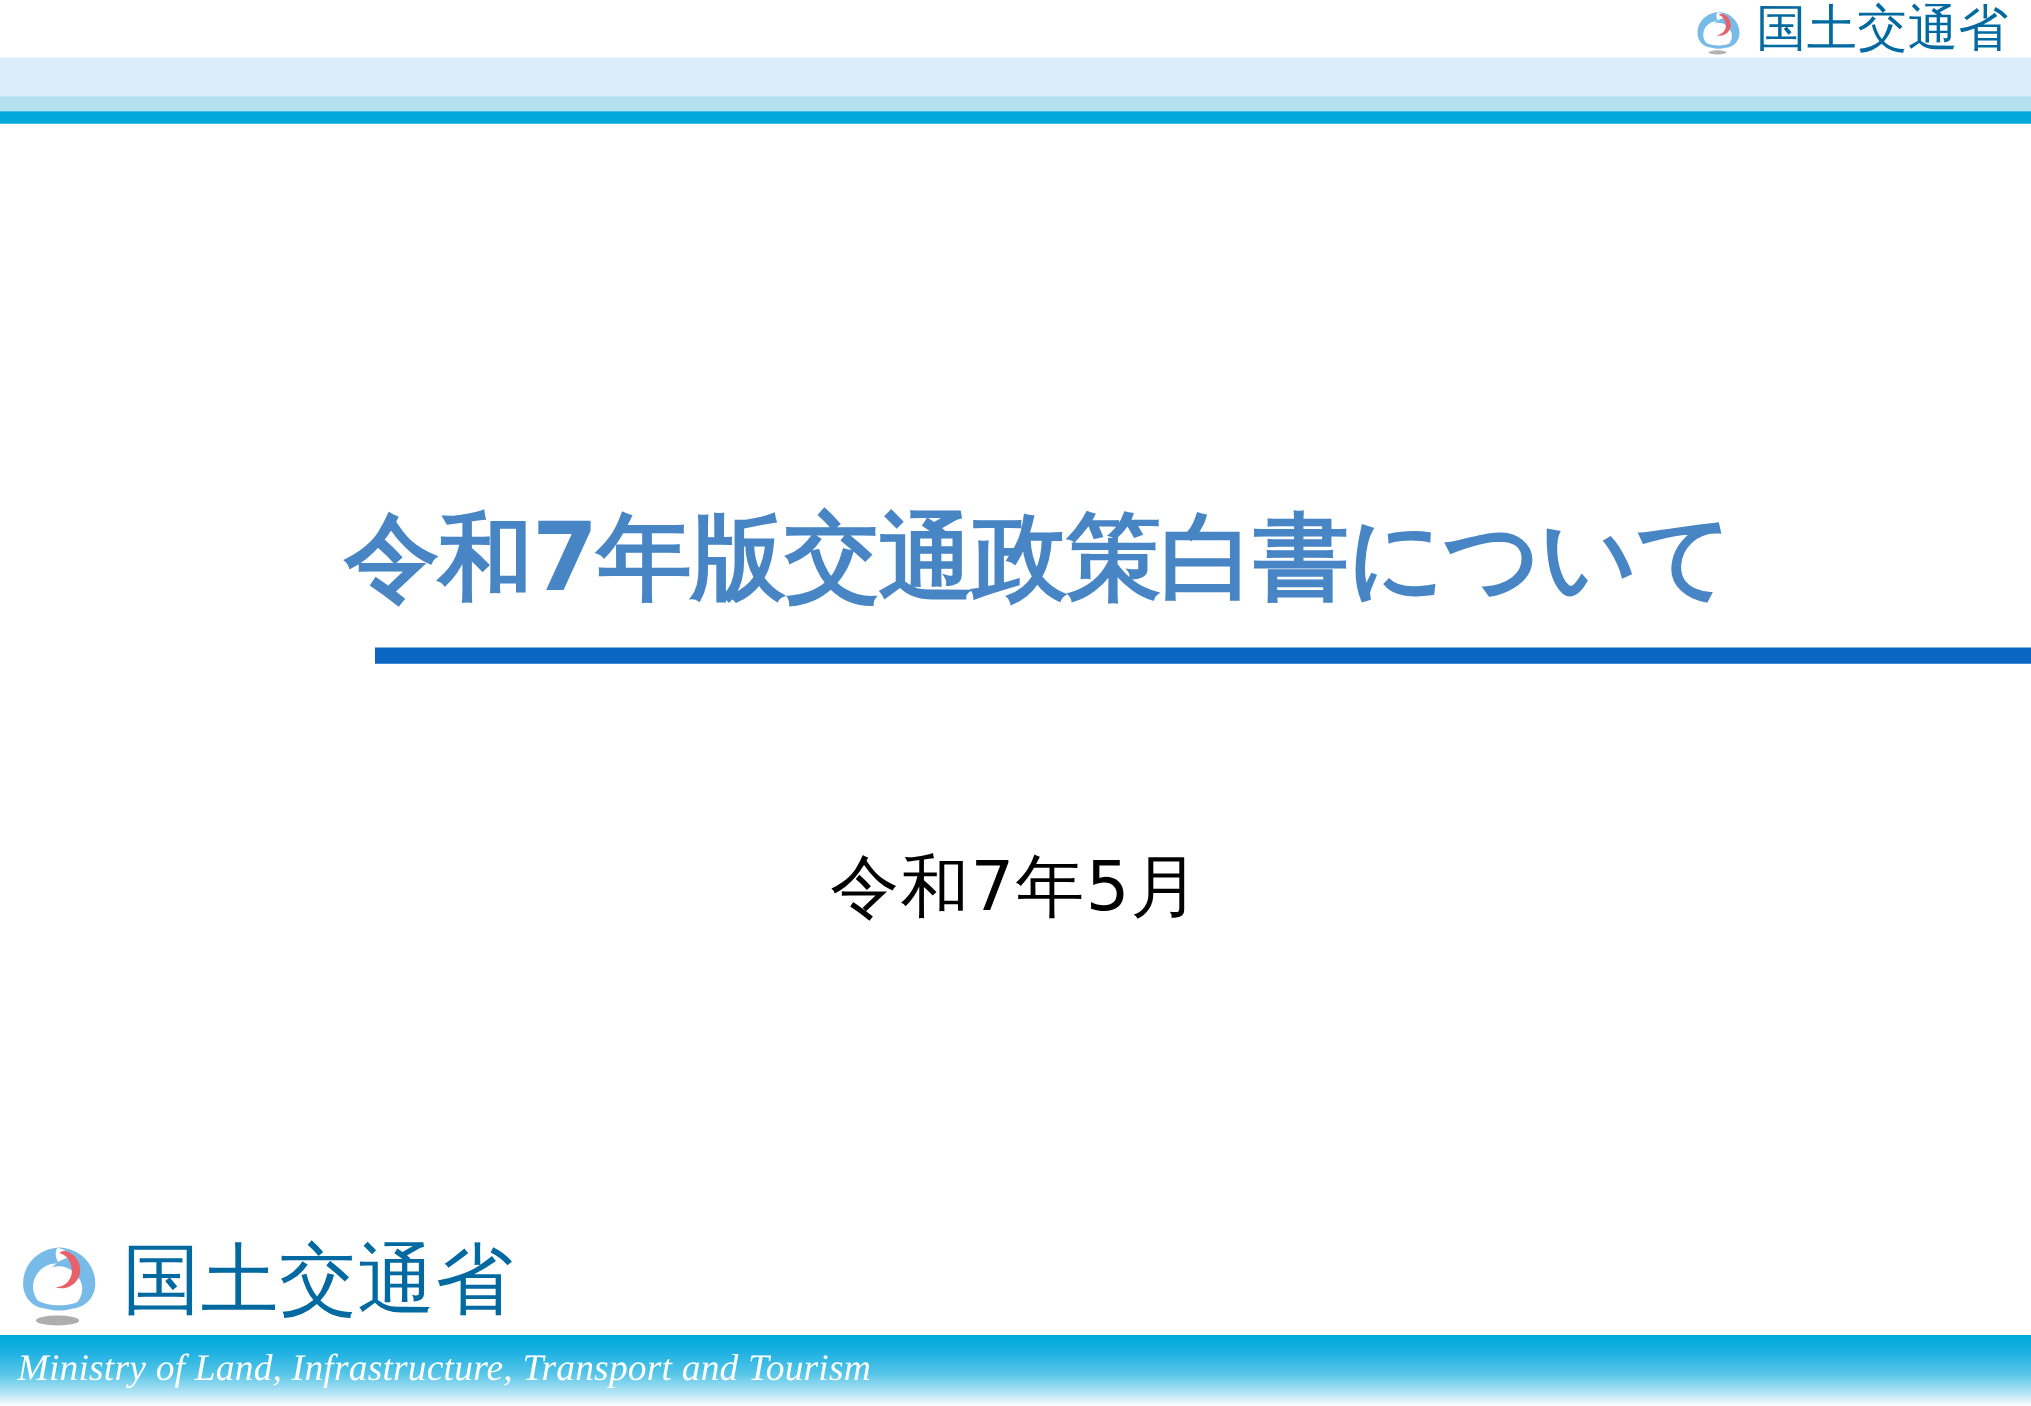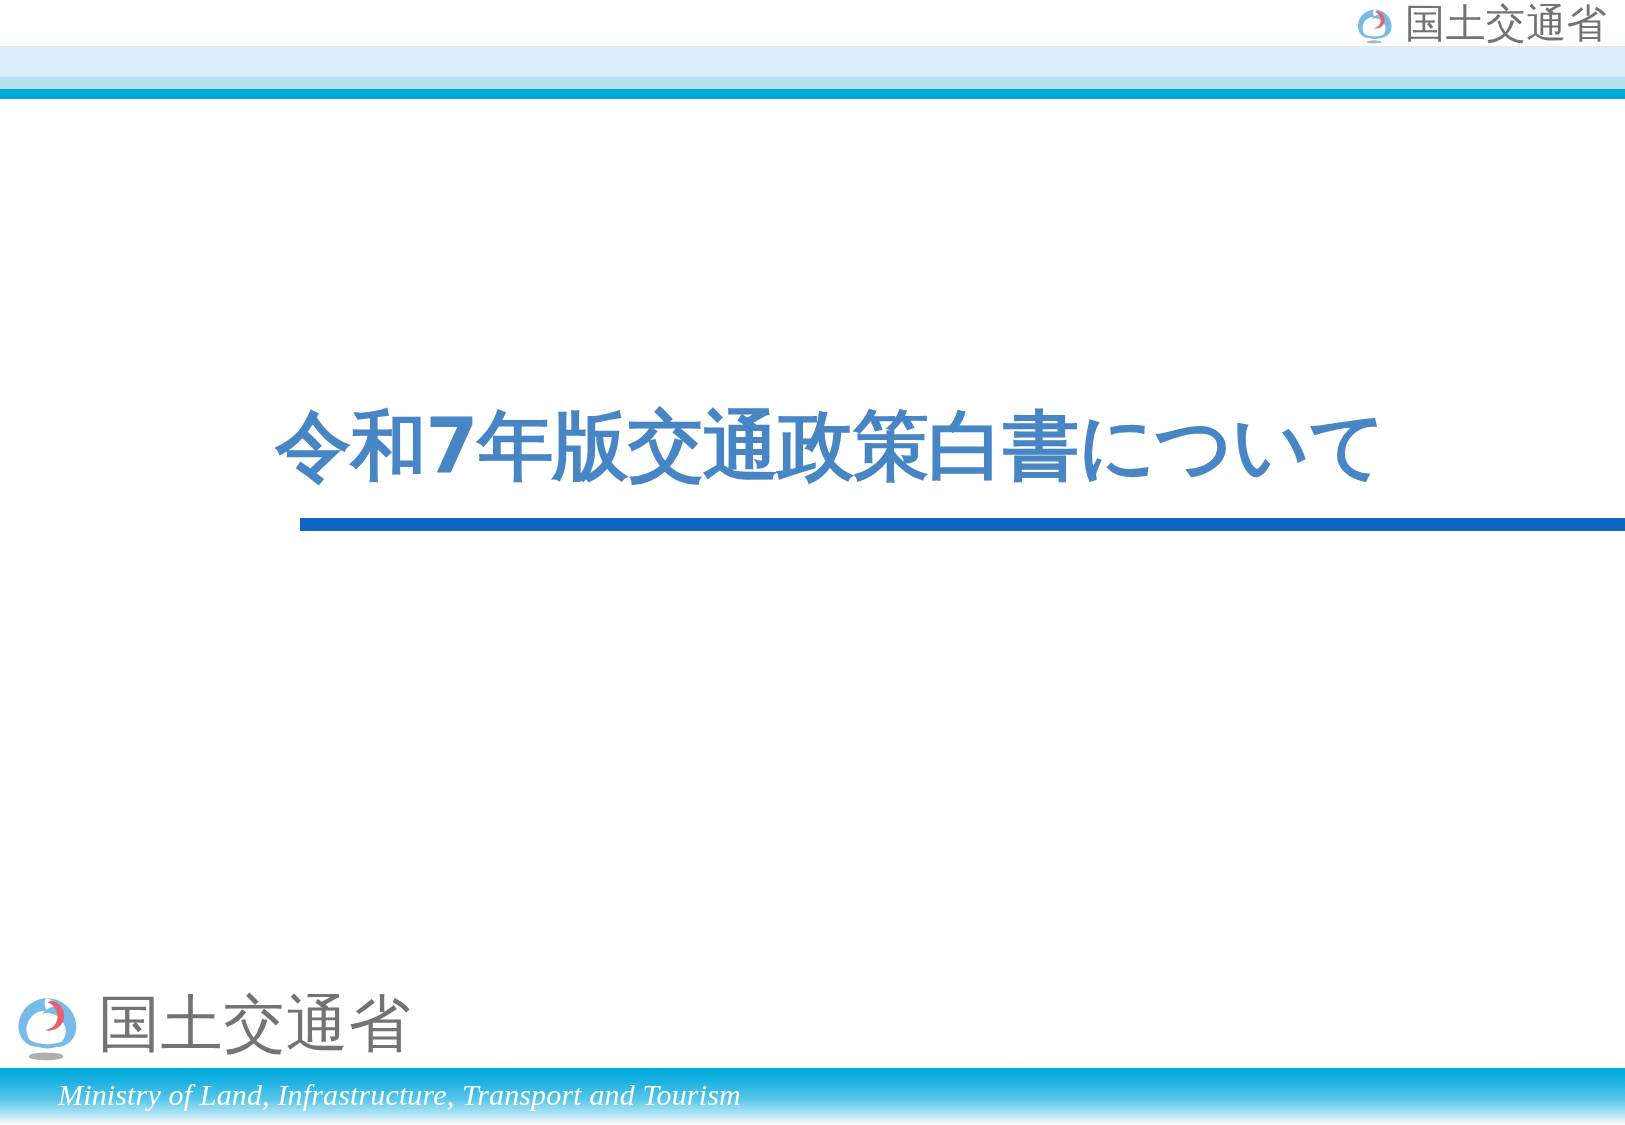--- a/index.html
+++ b/index.html
@@ -43,21 +43,21 @@
     display: flex;
     align-items: center;
   }
   .logo-mark {
     position: relative;
     flex: 0 0 auto;
   }
   .logo-mark svg { display: block; }
   .logo-text {
     font-family: "DejaVu Sans", "Liberation Sans", sans-serif;
-    color: #737373;
+    color: #0369a1;
     letter-spacing: 0.01em;
     white-space: nowrap;
     line-height: 1;
   }
 
   
   .logo-top {
     right: 18px;
     top: 2px;
   }
@@ -139,21 +139,20 @@
   .footer-text {
     position: absolute;
     left: 14px;
     top: 10px;
     font-family: "Liberation Serif", "DejaVu Serif", serif;
     font-style: italic;
     font-size: 30px;
     color: #ffffff;
     letter-spacing: 0.005em;
     white-space: nowrap;
-    margin-left: 44px;
   }
 </style>
 </head>
 <body>
 
 <div class="slide">
 
   <div class="header-bands">
     <div class="band band-white"></div>
     <div class="band band-pale"></div>
@@ -173,20 +172,21 @@
     </span>
     <span class="logo-text">国土交通省</span>
   </div>
 
   <div class="title-block">
     <h1 class="main-title">令和7年版交通政策白書について</h1>
     <div class="title-rule"></div>
   </div>
 
   <div class="subtitle-block">
+    <div class="subtitle-line second">令和7年5月</div>
   </div>
 
   <div class="mlit-logo logo-bottom">
     <span class="logo-mark">
       <svg width="72" height="78" viewBox="0 0 100 108" aria-hidden="true">
         <path d="M50 18 C74 18 92 36 92 58 C92 74 80 86 64 86 C76 78 80 66 76 56 C70 42 56 36 44 40 C54 30 62 28 70 30 C62 22 56 20 50 18 Z" fill="#79bbe8"></path>
         <path d="M50 18 C30 20 14 34 12 54 C10 72 22 86 40 86 C26 80 20 66 24 54 C28 42 40 34 52 36 C46 28 48 22 50 18 Z" fill="#79bbe8"></path>
         <path d="M14 60 C20 78 34 88 52 88 C70 88 84 78 90 60 C86 74 72 82 52 82 C32 82 18 74 14 60 Z" fill="#79bbe8"></path>
         <path d="M60 22 C72 26 78 38 74 50 C70 60 58 66 48 62 C58 62 66 54 66 44 C66 34 60 26 52 24 C55 22 58 21 60 22 Z" fill="#e8616a"></path>
         <ellipse cx="50" cy="99" rx="24" ry="5.5" fill="#9a9a9a" opacity="0.8"></ellipse>

